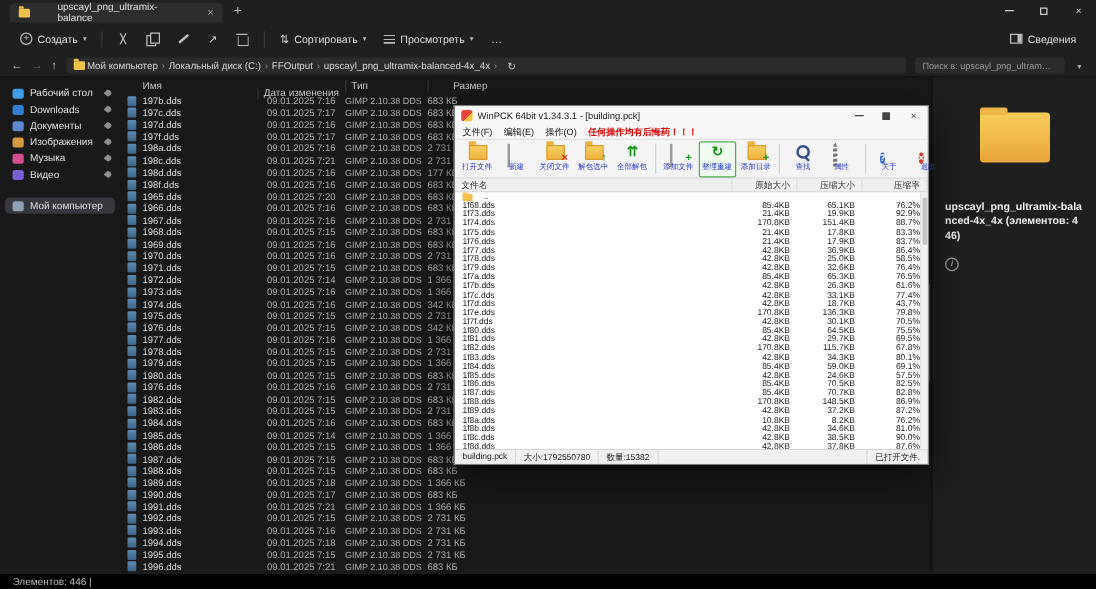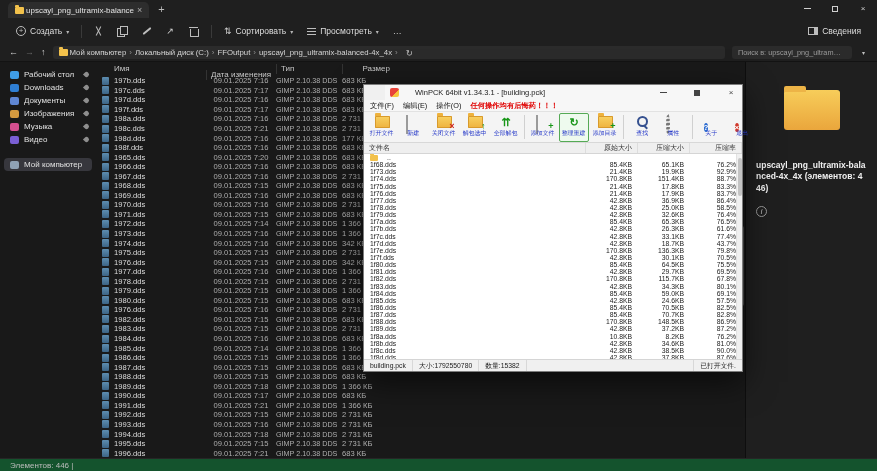--- a/index.html
+++ b/index.html
@@ -2,21 +2,21 @@
 <html><head>
 <meta charset="utf-8">
 <style>
   html,body{margin:0;padding:0;background:#000;}
   *{box-sizing:border-box;}
   .screen{position:relative;width:877px;height:471px;background:#1c1c1c;overflow:hidden;
           font-family:"Liberation Sans",sans-serif;color:#e6e6e6;}
 
   
   .tabbar{height:18px;background:#1f1f1f;display:flex;align-items:flex-end;}
-  .tab{display:flex;align-items:center;gap:0;height:16px;background:#2d2d2d;border-radius:5px 5px 0 0;
+  .tab{display:flex;align-items:center;gap:20px;height:16px;background:#2d2d2d;border-radius:5px 5px 0 0;
        padding:0 7px;margin-left:8px;font-size:8px;color:#e2e2e2;max-width:170px;}
   .tab-close{color:#aaa;font-size:9px;margin-left:3px;line-height:1;}
   .newtab{font-size:11px;color:#bbb;margin:0 0 2px 9px;line-height:14px;}
   .wincontrols{margin-left:auto;display:flex;height:18px;}
   .wc{width:28px;text-align:center;font-size:8px;color:#cfcfcf;line-height:18px;}
   .wc-min-bar{display:inline-block;width:7px;height:1px;background:#cfcfcf;vertical-align:middle;}
   .wc-max-box{display:inline-block;width:6px;height:6px;border:1px solid #cfcfcf;vertical-align:middle;}
 
   
   .cmdbar{height:26px;background:#1f1f1f;display:flex;align-items:center;padding:0 10px;gap:2px;
@@ -103,27 +103,27 @@
   .big-folder{width:56px;height:40px;margin:28px auto 30px;position:relative;
               background:linear-gradient(#f7cd5a,#eaa63c);border-radius:3px;}
   .big-folder::before{content:"";position:absolute;top:-4px;left:0;width:22px;height:6px;background:#edb447;
                       border-radius:2px 2px 0 0;}
   .dtitle{font-size:8.5px;font-weight:bold;color:#f0f0f0;line-height:1.35;word-break:break-all;}
   .dhint{display:flex;gap:6px;margin-top:12px;font-size:7.4px;color:#b5b5b5;line-height:1.45;}
   .ihint{width:11px;height:11px;border:1px solid #9a9a9a;border-radius:50%;flex:none;text-align:center;
          font-size:7px;line-height:10px;color:#cfcfcf;font-style:italic;}
 
   .statusbar{height:13px;display:flex;align-items:center;padding:0 10px;font-size:8px;color:#bdbdbd;
-             background:#14532d;border-top:1px solid #262626;}
+             background:#000000;border-top:1px solid #262626;}
 
   
   .winpck{position:absolute;left:363px;top:84px;width:380px;height:288px;background:#f0f0f0;
           border:1px solid #7d7d7d;box-shadow:0 10px 30px rgba(0,0,0,.6);color:#111;display:flex;
           flex-direction:column;z-index:10;}
-  .wp-title{height:15px;background:#f7f7f7;display:flex;align-items:center;padding:0 2px 0 5px;gap:16px;flex:none;margin-left:21px;}
+  .wp-title{height:15px;background:#f7f7f7;display:flex;align-items:center;padding:0 2px 0 5px;gap:4px;flex:none;}
   .wp-appicon{width:9px;height:9px;border-radius:2px;background:linear-gradient(135deg,#e8443a 60%,#f7c53c 60%);flex:none;}
   .wp-title-text{font-size:7.5px;color:#222;flex:1;white-space:nowrap;overflow:hidden;}
   .wp-wc{width:18px;text-align:center;font-size:8px;color:#444;line-height:15px;}
   .wp-wc .wc-min-bar,.wp-wc .wc-max-box{background:#444;border-color:#444;}
   .wp-wc .wc-min-bar{background:#444;}
   .wp-menu{height:11px;display:flex;align-items:center;gap:9px;padding:0 6px;font-size:7.3px;background:#f7f7f7;flex:none;}
   .wp-menu-notice{color:#e00000;font-weight:bold;}
   .wp-toolbar{height:32px;background:#f4f4f4;border-top:1px solid #e2e2e2;border-bottom:1px solid #d8d8d8;
               display:flex;align-items:center;padding:0 3px;gap:1px;flex:none;}
   .wp-btn{width:30px;height:29px;display:flex;flex-direction:column;align-items:center;justify-content:center;

